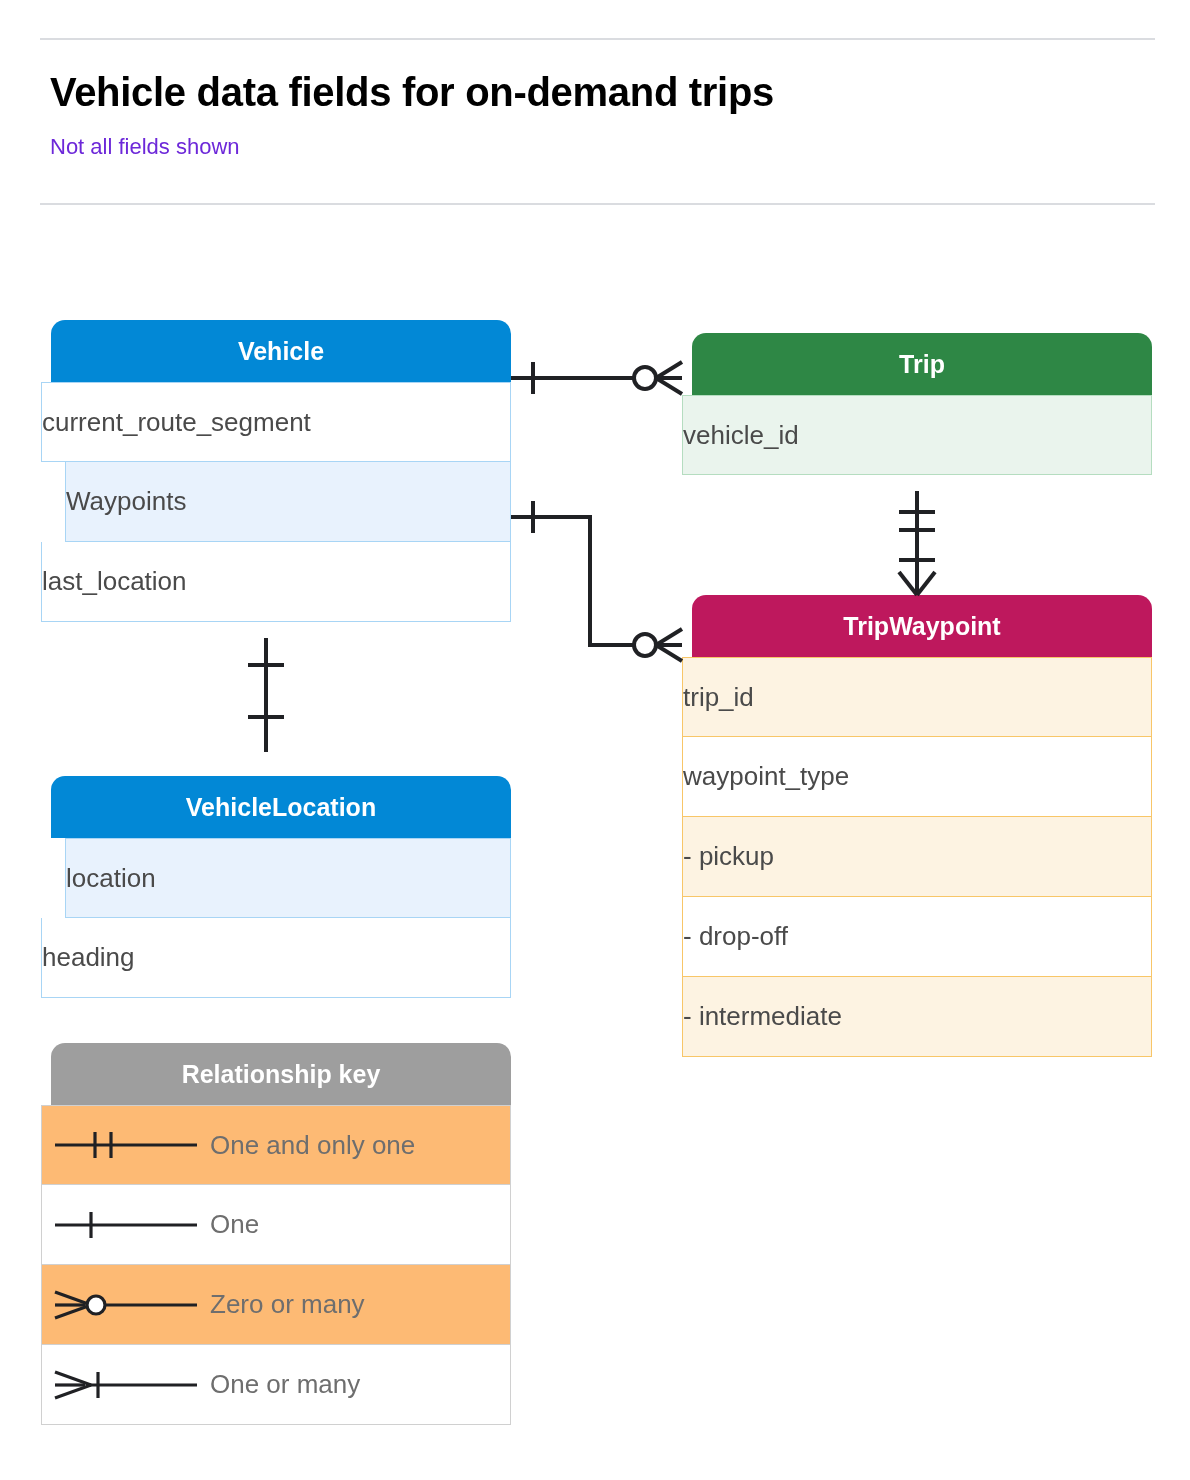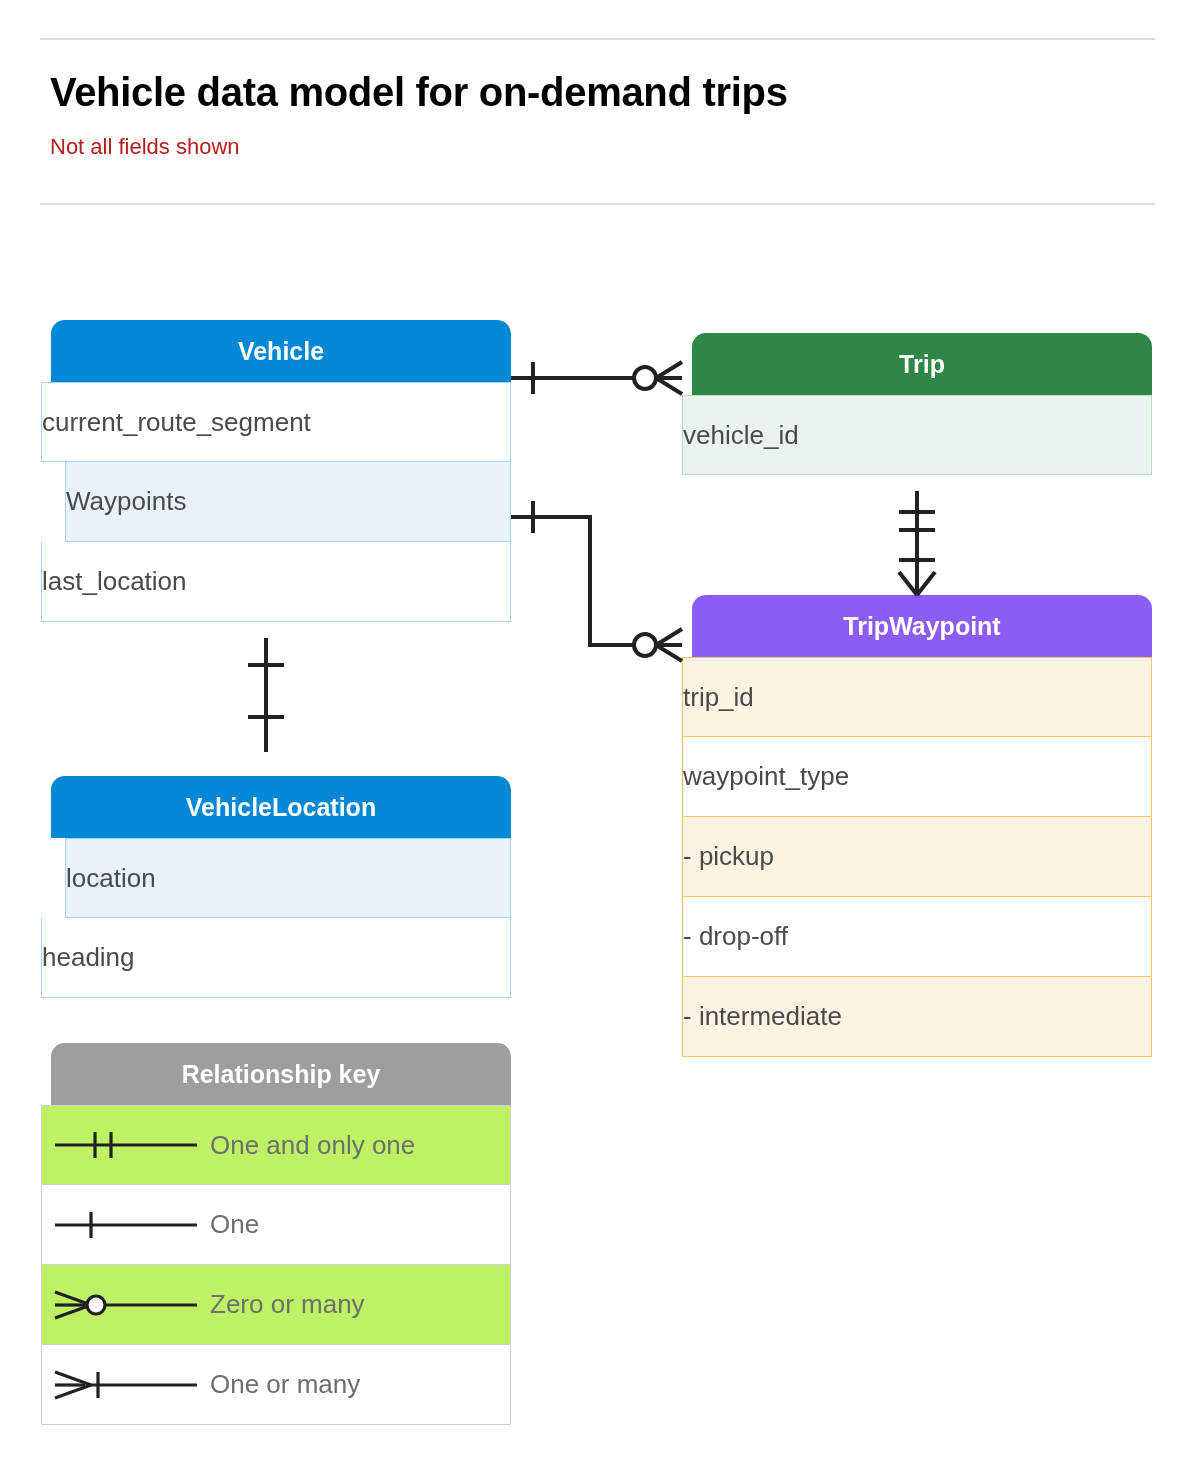--- a/index.html
+++ b/index.html
@@ -37,21 +37,21 @@
     color: #000000;
     letter-spacing: -0.3px;
     white-space: nowrap;
   }
   .subtitle {
     position: absolute;
     left: 50px;
     top: 134px;
     font-size: 22px;
     font-weight: 400;
-    color: #b91c1c;
+    color: #6d28d9;
     white-space: nowrap;
   }
 
   
   .entity {
     position: absolute;
     box-sizing: border-box;
   }
   .ent-header {
     box-sizing: border-box;
@@ -82,28 +82,28 @@
   .theme-blue .ent-header { background: #0288d6; }
   .theme-blue .ent-row { border-color: #a8d5f5; background: #ffffff; }
   .theme-blue .ent-row.alt { background: #e8f2fd; margin-left: 24px; }
 
   
   .theme-green .ent-header { background: #2e8745; }
   .theme-green .ent-row { border-color: #b5ddc0; background: #ffffff; }
   .theme-green .ent-row.alt { background: #eaf4ed; }
 
   
-  .theme-orange .ent-header { background: #8b5cf6; }
+  .theme-orange .ent-header { background: #be185d; }
   .theme-orange .ent-row { border-color: #f8c668; background: #ffffff; }
   .theme-orange .ent-row.alt { background: #fdf3e2; }
 
   
   .theme-grey .ent-header { background: #9e9e9e; }
   .theme-grey .ent-row { border-color: #d0d0d0; background: #ffffff; }
-  .theme-grey .ent-row.alt { background: #bef264; }
+  .theme-grey .ent-row.alt { background: #fdba74; }
 
   
   #entity-vehicle          { left: 41px;  top: 320px;  width: 470px; }
   #entity-vehicle-location { left: 41px;  top: 776px;  width: 470px; }
   #entity-legend           { left: 41px;  top: 1043px; width: 470px; }
   #entity-trip             { left: 682px; top: 333px;  width: 470px; }
   #entity-trip-waypoint    { left: 682px; top: 595px;  width: 470px; }
 
   
   .legend-row {
@@ -133,21 +133,21 @@
     height: 1480px;
     pointer-events: none;
   }
 </style>
 </head>
 <body>
 
 <div class="page">
 
   <div class="rule rule-top"></div>
-  <div class="title">Vehicle data model for on-demand trips</div>
+  <div class="title">Vehicle data fields for on-demand trips</div>
   <div class="subtitle">Not all fields shown</div>
   <div class="rule rule-bottom"></div>
 
   <div class="entity theme-blue" id="entity-vehicle">
     <div class="ent-header">Vehicle</div>
     <div class="ent-row first">current_route_segment</div>
     <div class="ent-row alt">Waypoints</div>
     <div class="ent-row">last_location</div>
   </div>
 

